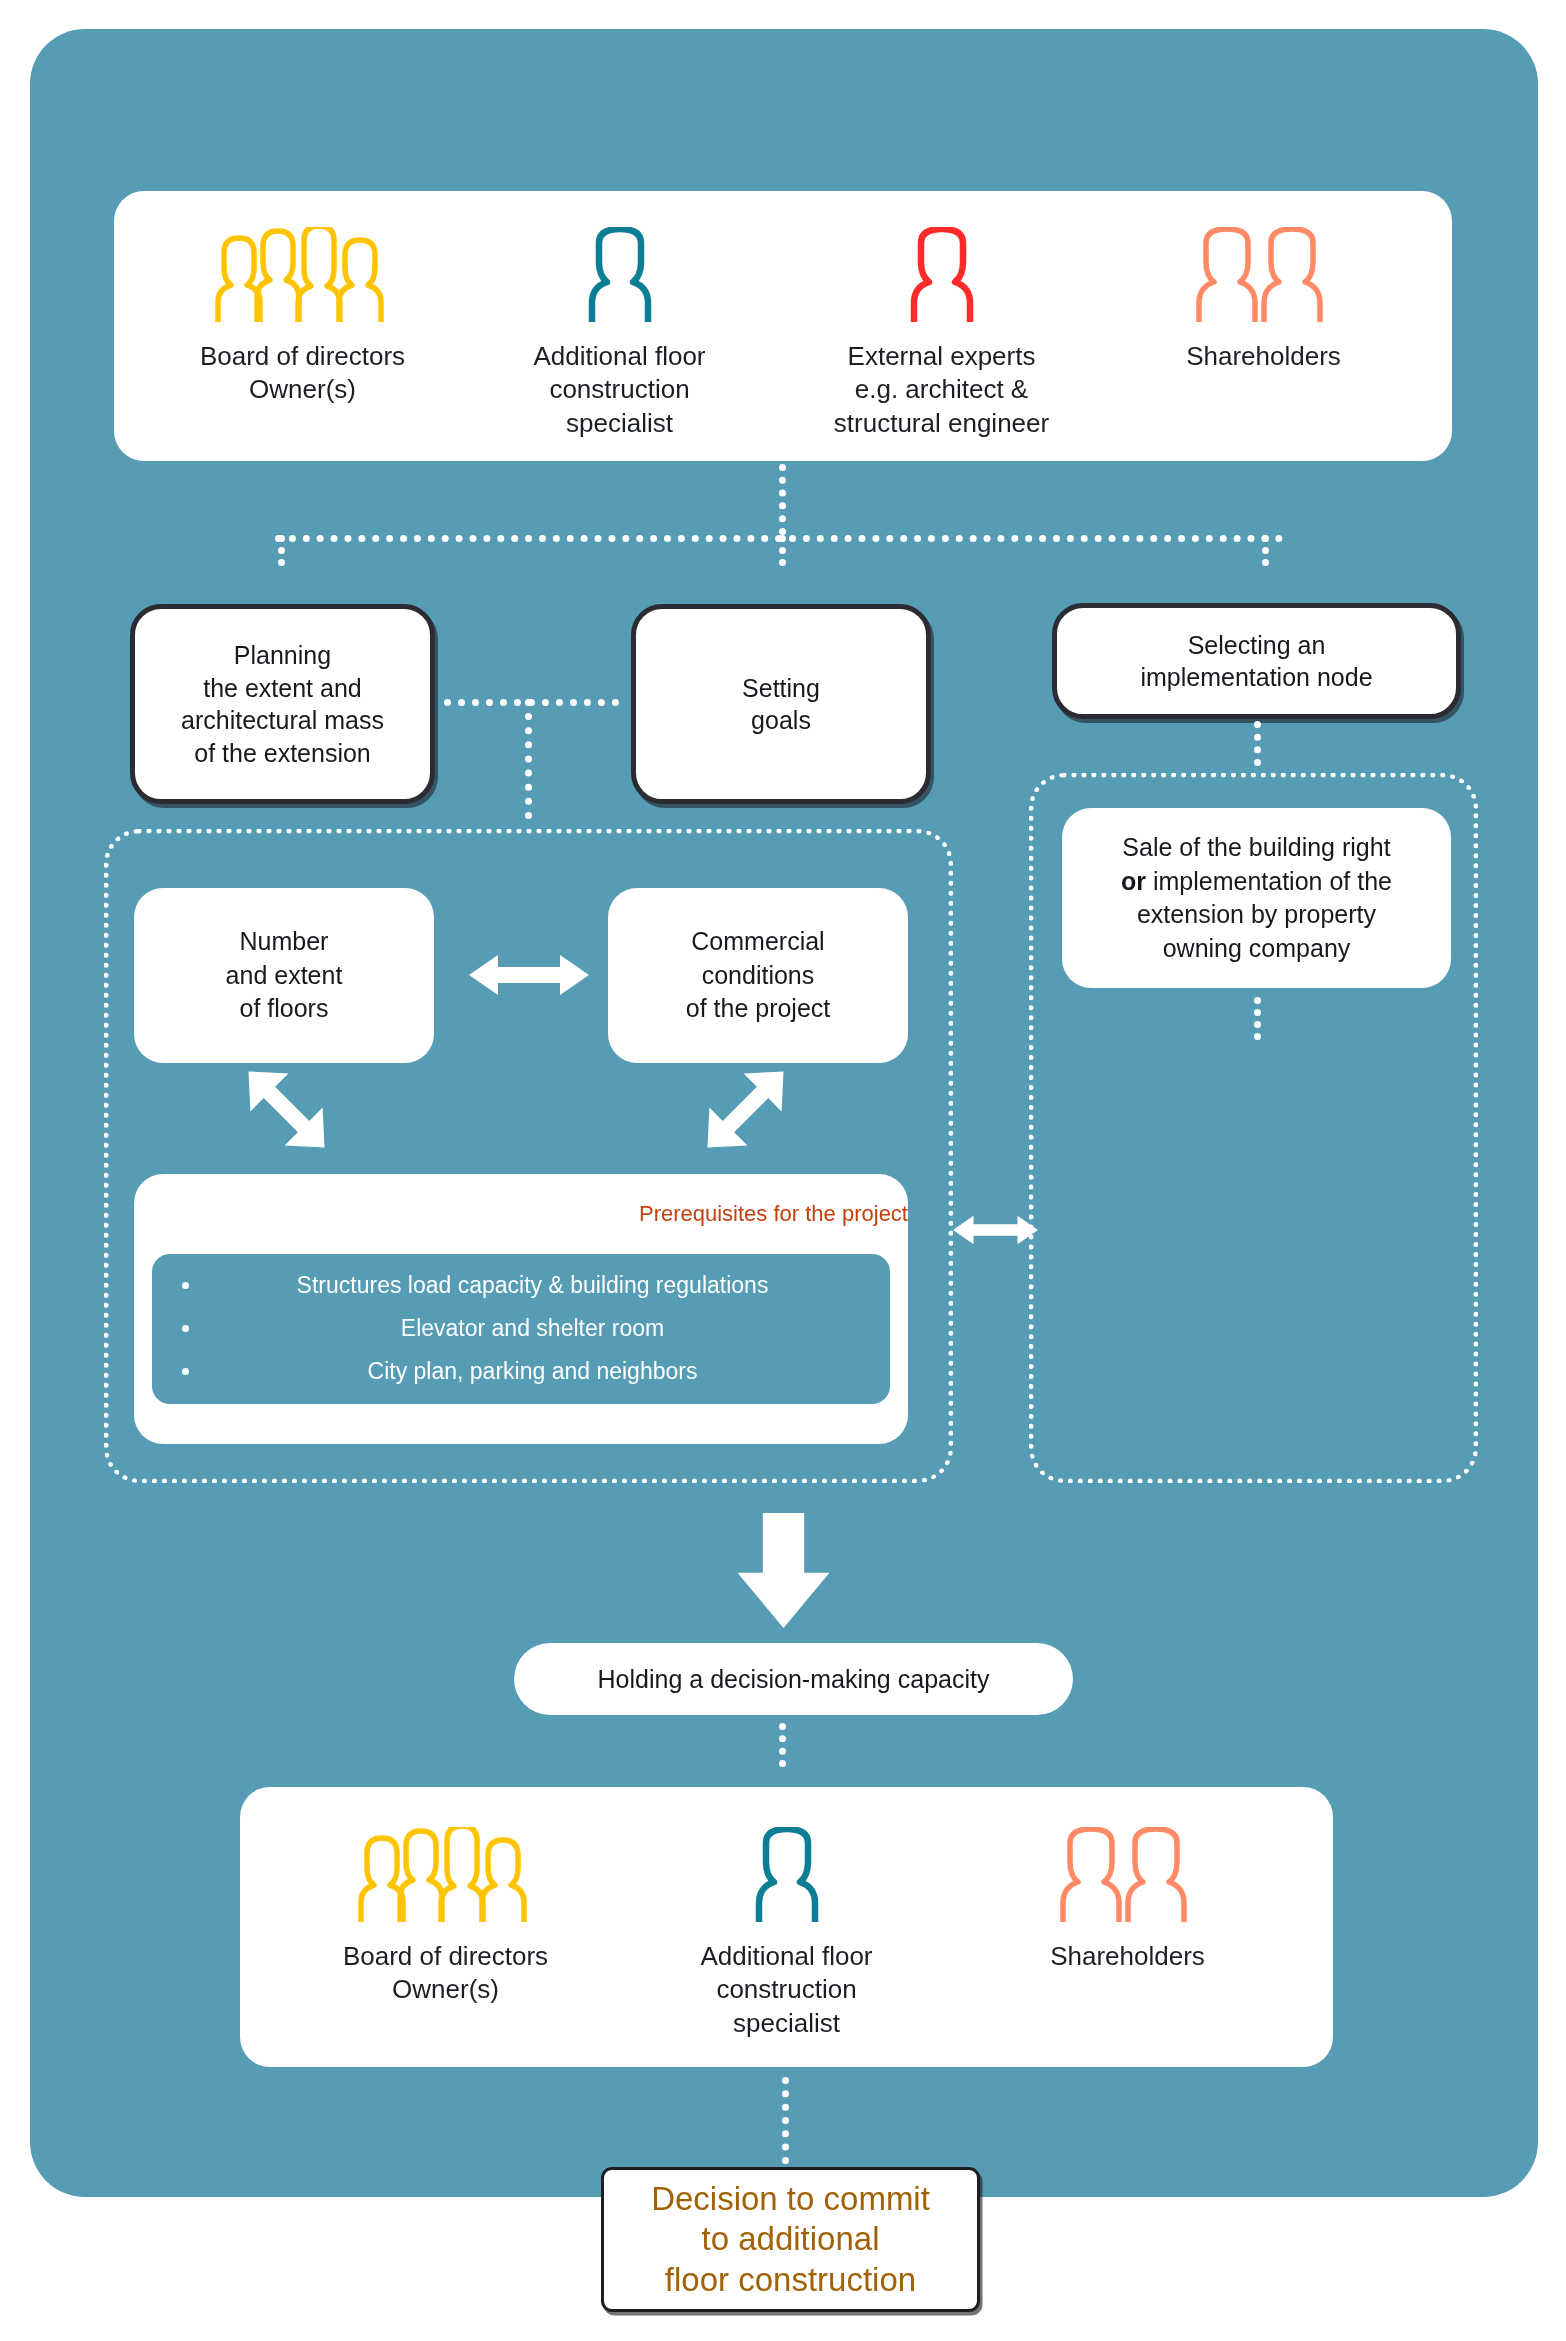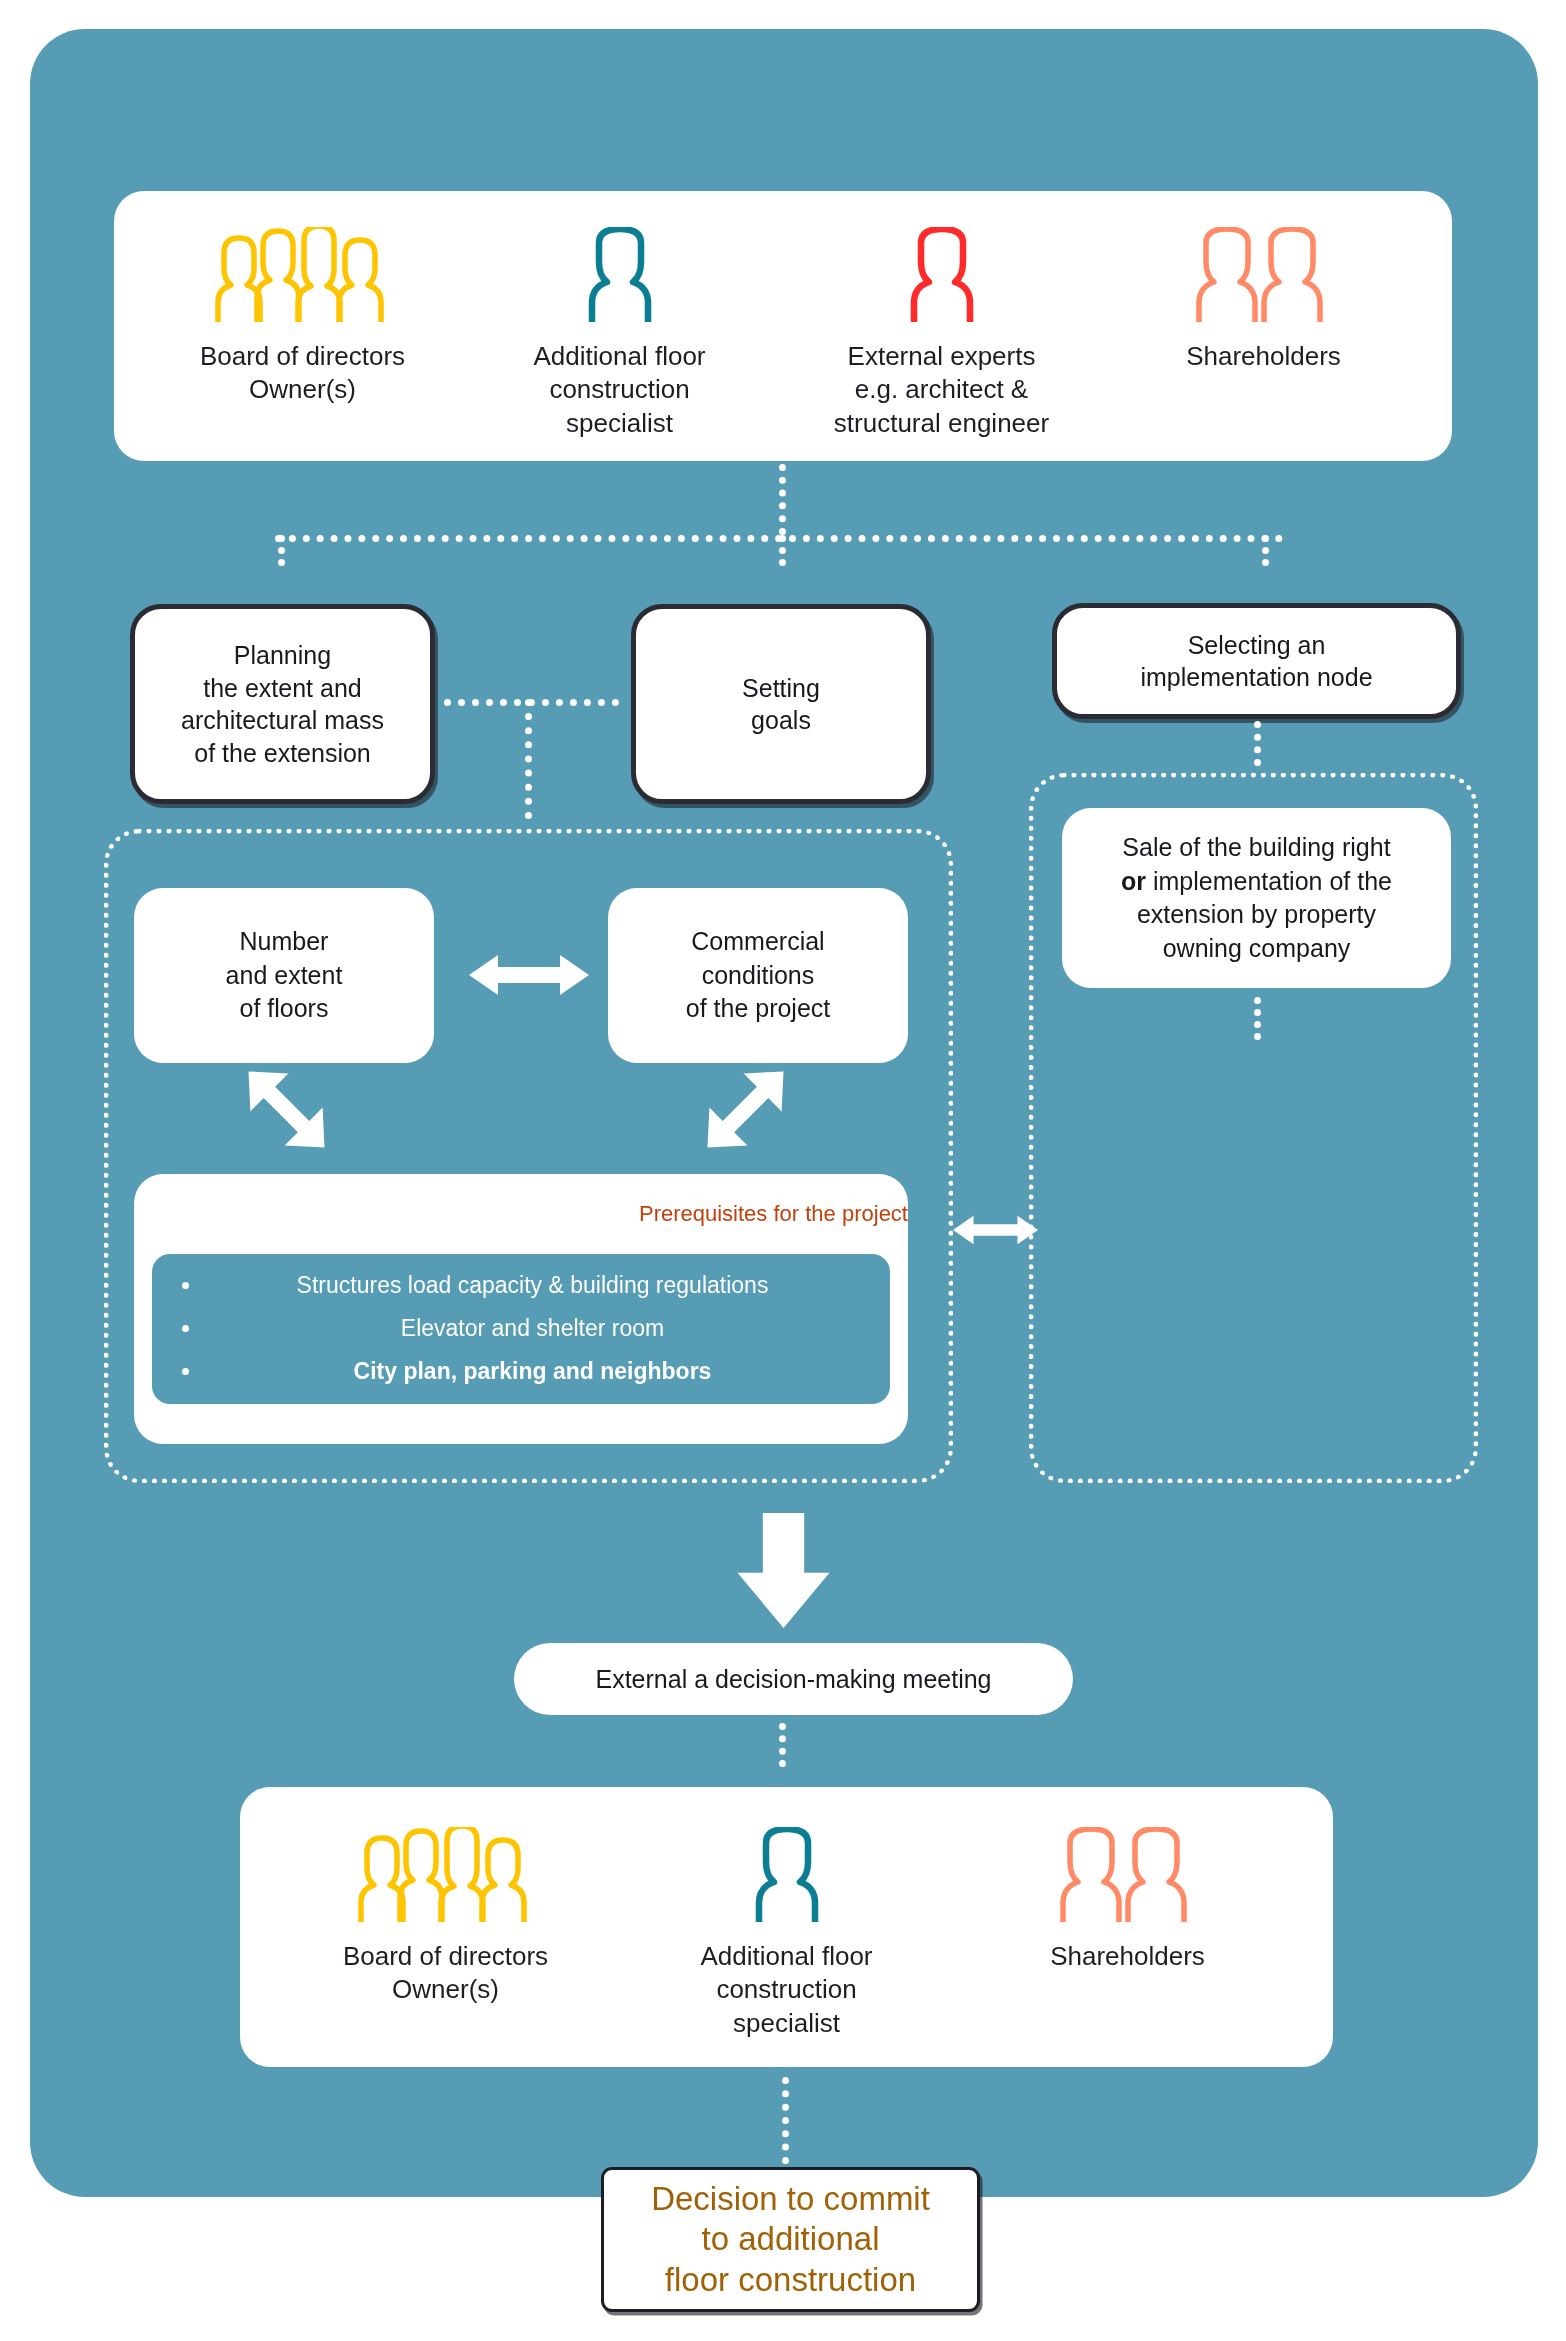--- a/index.html
+++ b/index.html
@@ -136,21 +136,21 @@
   }
   #prereq-list li {
     list-style: none;
     color: #ffffff;
     font-size: 23px;
     line-height: 1.0;
     margin-bottom: 20px;
     position: relative;
     padding-left: 23px;
   }
-  #prereq-list li:last-child { margin-bottom: 0; font-weight: bold; }
+  #prereq-list li:last-child { margin-bottom: 0; }
   #prereq-list li::before {
     content: "";
     position: absolute;
     left: 3px; top: 8px;
     width: 7px; height: 7px;
     border-radius: 50%;
     background: #ffffff;
   }
 
   
@@ -326,21 +326,21 @@
     </svg>
   </div>
 
   <div class="arrow-down" style="left:726px; top:1513px;">
     <svg width="115" height="115" viewBox="0 0 100 100">
       <path fill="#ffffff" d="M32 0 h36 a0 0 0 0 1 0 0 v52 h22 L50 100 L10 52 h22 V0 Z"></path>
     </svg>
   </div>
 
   <div id="meeting-pill">
-    <div class="txt">External a decision-making meeting</div>
+    <div class="txt">Holding a decision-making capacity</div>
   </div>
 
   <div class="dot-v" style="left:779px; top:1723px; height:44px;"></div>
 
   <div class="wcard people-panel" id="bottom-panel" style="left:240px; top:1787px; width:1093px; height:280px; padding:30px 35px 0;">
 
     <div class="person-cell" style="width:320px;">
       <div class="person-icons">
         <svg width="210" height="95" viewBox="0 0 420 190">
           <g fill="none" stroke="#FFC400" stroke-width="11" stroke-linecap="round" stroke-linejoin="round">

